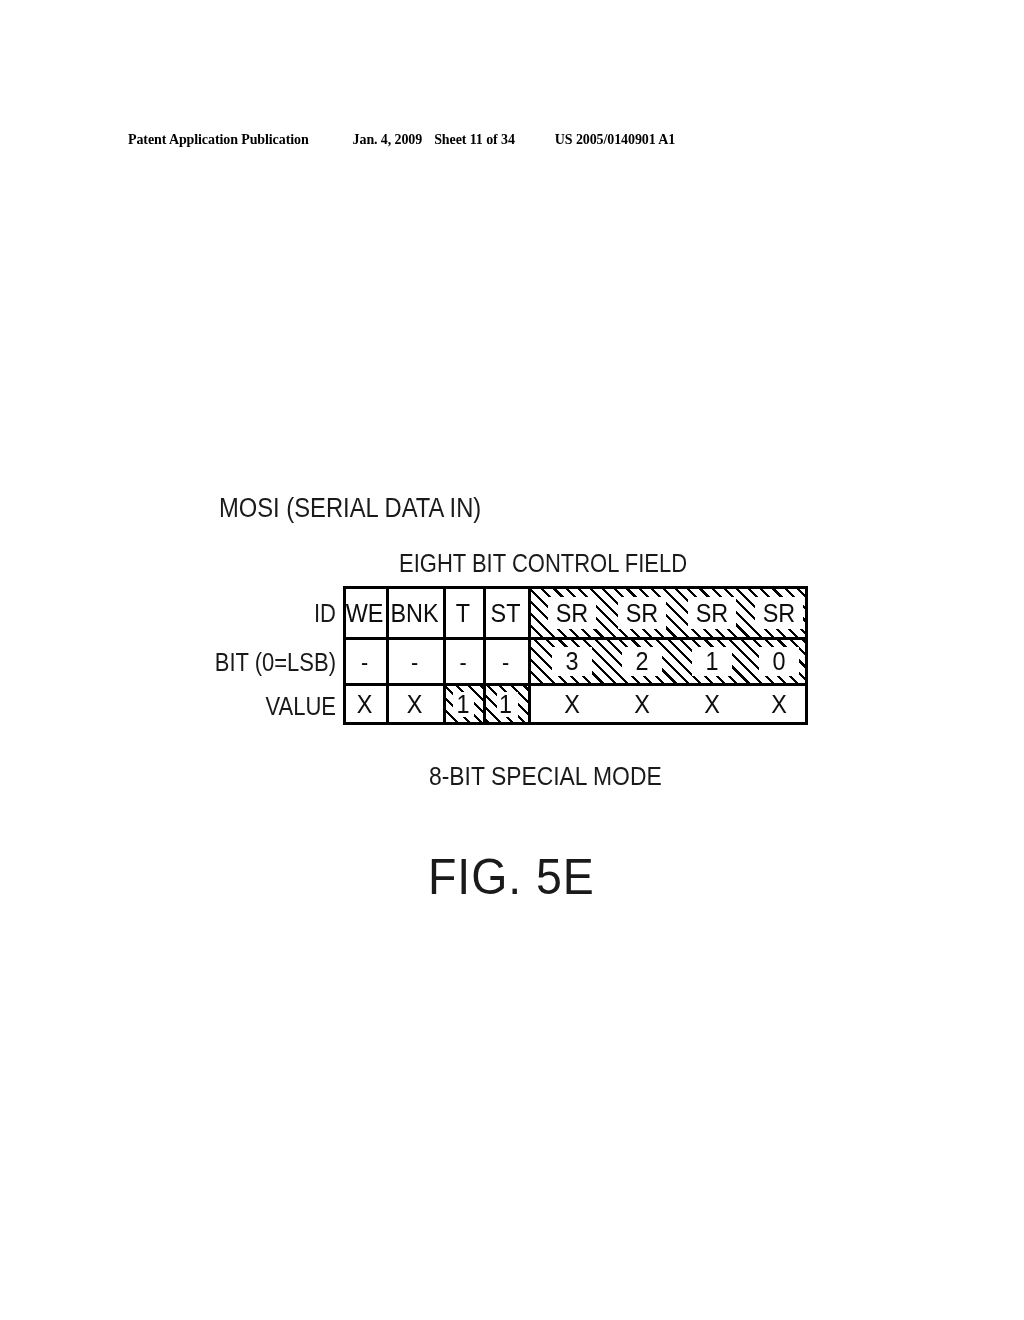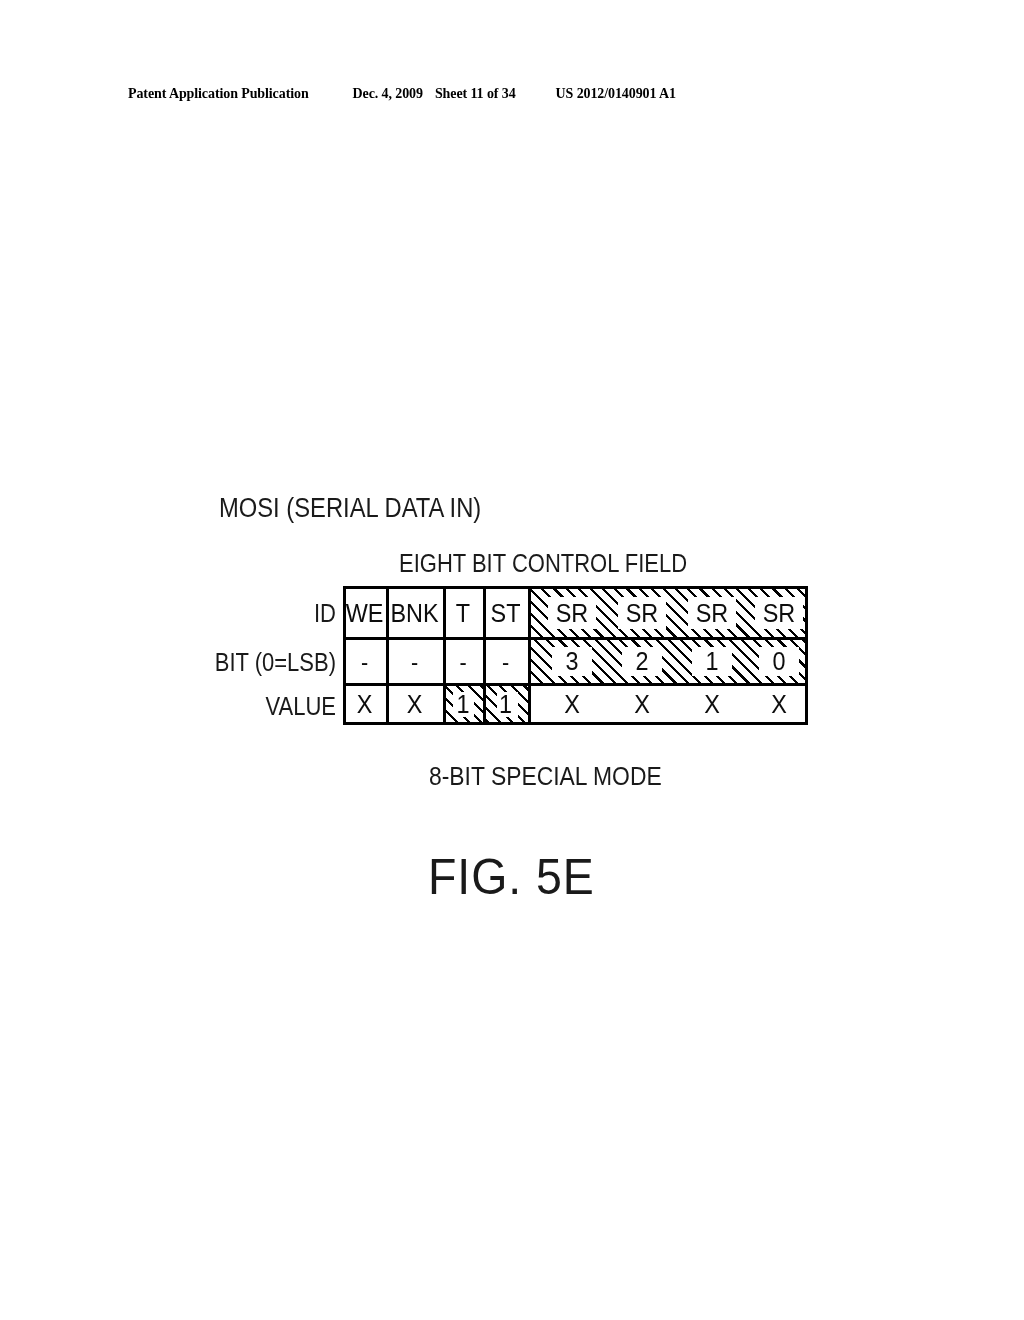--- a/index.html
+++ b/index.html
@@ -25,21 +25,21 @@
     display: flex;
     align-items: baseline;
     font-family: "Liberation Serif", serif;
     font-weight: bold;
     font-size: 14px;
     letter-spacing: -0.1px;
     white-space: nowrap;
   }
   .hdr-pub       { margin-right: 44px; }
   .hdr-date      { margin-right: 12px; }
-  .hdr-sheet     { margin-right: 40px; }
+  .hdr-sheet     { margin-right: 40px; margin-top: 46px; }
   .hdr-docnum    { }
 
   
   .figure {
     position: absolute;
     top: 0;
     left: 16px;
     width: 1024px;
     height: 976px;
   }
@@ -155,23 +155,23 @@
     background: #ffffff;
   }
 
   .dash-text { font-size: 24px; }
 </style>
 </head>
 <body>
 
 <div class="page-header">
   <span class="hdr-pub">Patent Application Publication</span>
-  <span class="hdr-date">Dec. 4, 2009</span>
+  <span class="hdr-date">Jan. 4, 2009</span>
   <span class="hdr-sheet">Sheet 11 of 34</span>
-  <span class="hdr-docnum">US 2012/0140901 A1</span>
+  <span class="hdr-docnum">US 2005/0140901 A1</span>
 </div>
 
 <div class="figure">
 
   <div class="lbl mosi-label">MOSI (SERIAL DATA IN)</div>
   <div class="lbl field-title">EIGHT BIT CONTROL FIELD</div>
 
   <div class="row-label row-label-id">ID</div>
   <div class="row-label row-label-bit">BIT (0=LSB)</div>
   <div class="row-label row-label-value">VALUE</div>

